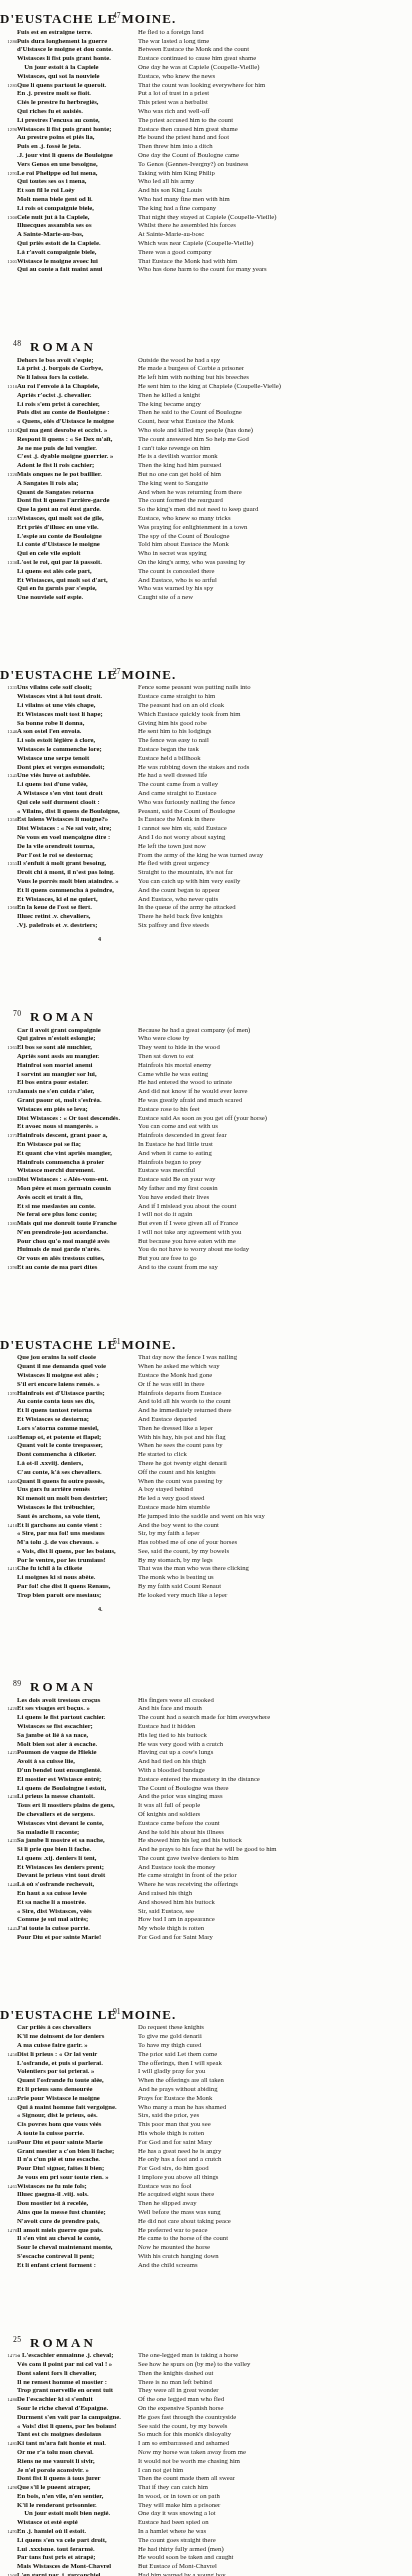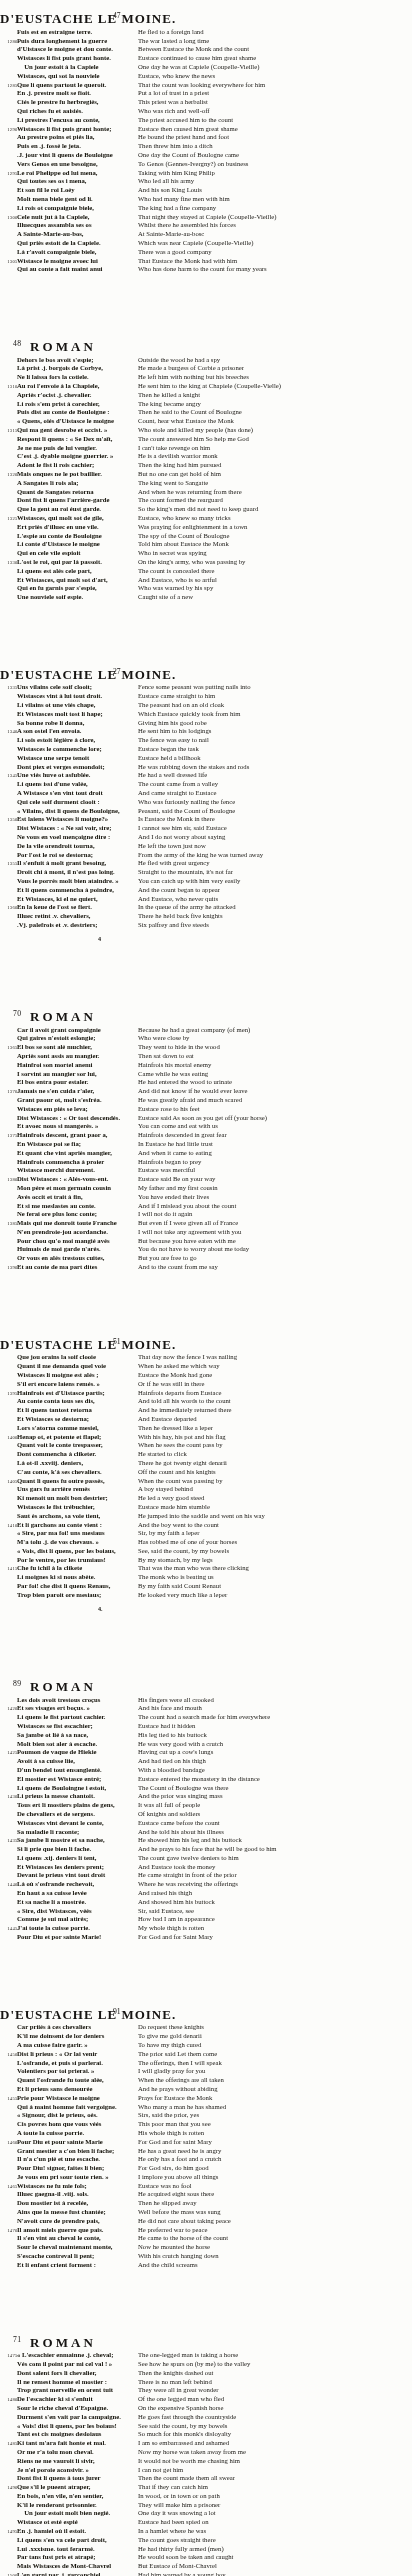--- a/index.html
+++ b/index.html
@@ -1108,21 +1108,21 @@
         <span class="en">With his crutch hanging down</span>
       </div>
       <div class="verse-row">
         <span class="line-num"></span>
         <span class="fr">Et li enfant crient forment :</span>
         <span class="en">And the child screams</span>
       </div>
     </section>
     <section class="page-section">
       <div class="sec-header even">
-        <span class="page-num">71</span>
+        <span class="page-num">25</span>
         <span class="sec-title">ROMAN</span>
       </div>
       <div class="verse-row">
         <span class="line-num">1475</span>
         <span class="fr">« L'escachier enmainne .j. cheval;</span>
         <span class="en">The one-legged man is taking a horse</span>
       </div>
       <div class="verse-row">
         <span class="line-num"></span>
         <span class="fr">Vés com il point par mi cel val ! »</span>

